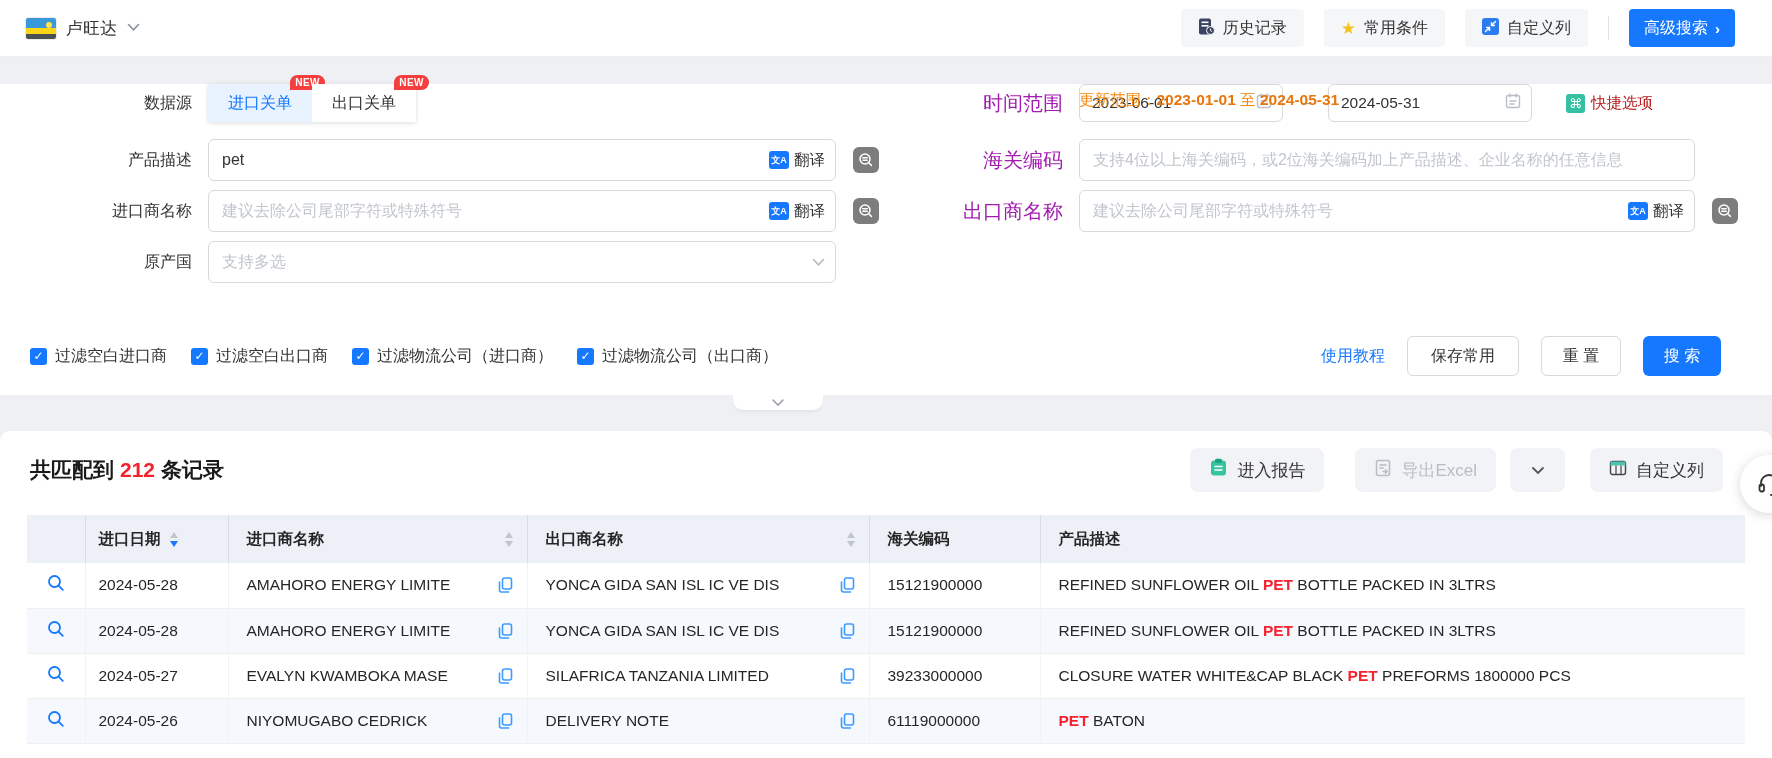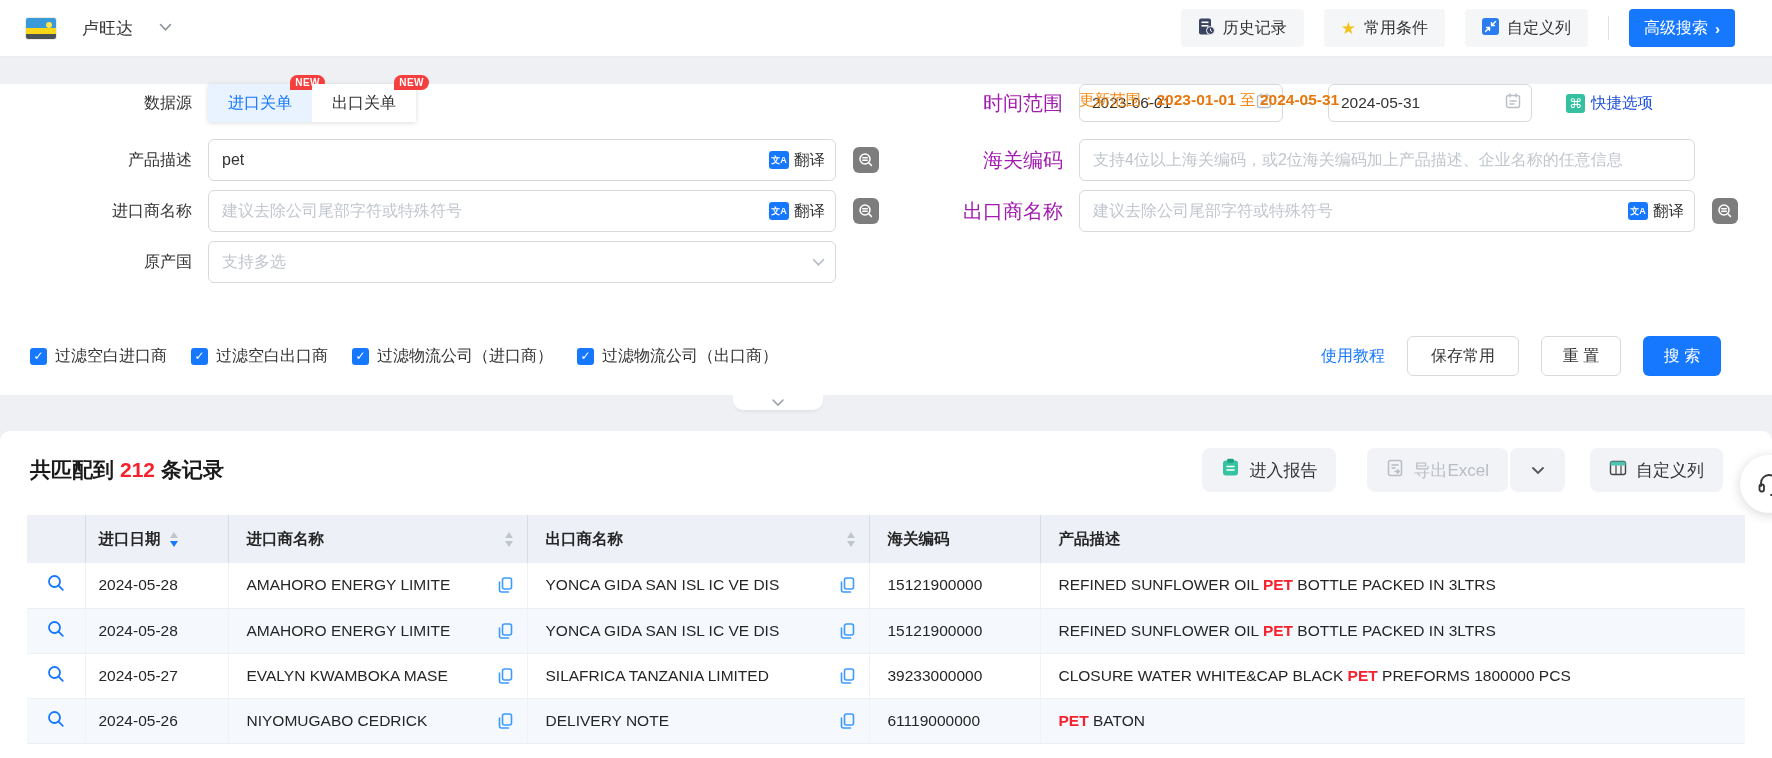--- a/index.html
+++ b/index.html
@@ -2,21 +2,21 @@
 <html><head>
 <meta charset="utf-8">
 <style>
   * { margin:0; padding:0; box-sizing:border-box; }
   html,body { width:1772px; height:758px; overflow:hidden; background:#eef0f4;
     font-family:"Liberation Sans","DejaVu Sans",sans-serif; color:#333; }
 
   
   .topbar { height:57px; background:#fff; border-bottom:1px solid #ebedf0;
     display:flex; align-items:center; padding:0 37px 0 26px; }
-  .country { display:flex; align-items:center; gap:26px; cursor:pointer; }
+  .country { display:flex; align-items:center; gap:10px; cursor:pointer; }
   .flag { width:30px; height:21px; border-radius:2px; position:relative;
     background:linear-gradient(180deg,#3a9ad9 0 50%,#f9d616 50% 75%,#4b5256 75% 100%);
     box-shadow:0 0 0 1px rgba(0,0,0,.08); }
   .flag .sun { position:absolute; right:4px; top:4px; width:6px; height:6px;
     border-radius:50%; background:#ffe34d; }
   .country .cname { font-size:17px; font-weight:500; color:#333; }
   .chev { color:#8a919c; font-size:12px; }
   .topbar-right { margin-left:auto; display:flex; align-items:center; gap:20px; }
   .gbtn { height:38px; background:#f5f6f8; border-radius:4px; display:flex;
     align-items:center; gap:8px; padding:0 17px; font-size:16px; color:#333; cursor:pointer; }
@@ -63,21 +63,21 @@
     font-size:9px; display:flex; align-items:center; justify-content:center; font-weight:bold; }
   .fuzzy { width:26px; height:26px; background:#7d7d7d; border-radius:6px;
     display:flex; align-items:center; justify-content:center; cursor:pointer; }
   .dinp { width:204px; height:38px; border:1px solid #d9d9d9; border-radius:6px;
     display:flex; align-items:center; padding:0 10px 0 12px; font-size:15.5px; color:#333; }
   .dinp .cal { margin-left:auto; }
   .dash { margin:0 10px; color:#999; }
   .quick { display:flex; align-items:center; gap:6px; margin-left:26px; cursor:pointer; }
   .cmdico { width:19px; height:19px; background:#35c0a2; border-radius:3px; color:#fff;
     font-size:13px; display:flex; align-items:center; justify-content:center; }
-  .quick span.qt { color:#1d4ed8; font-size:15.5px; }
+  .quick span.qt { color:#b91c1c; font-size:15.5px; }
   .selchev { margin-left:auto; color:#b4bac3; font-size:13px; }
 
   
   .filterrow { margin-top:52px; height:42px; display:flex; align-items:center;
     padding:0 51px 0 30px; }
   .cbitem { display:flex; align-items:center; gap:8px; margin-right:24px; cursor:pointer; }
   .cbox { width:17px; height:17px; background:#1677ff; border-radius:3px; color:#fff;
     font-size:12px; font-weight:bold; display:flex; align-items:center; justify-content:center; }
   .cblabel { font-size:16px; color:#333; }
   .actions { margin-left:auto; display:flex; align-items:center; gap:22px; }
@@ -99,21 +99,21 @@
   
   .results { background:#fff; border-radius:10px 10px 0 0; padding-top:16px;
     height:335px; position:relative; }
   .rhead { display:flex; align-items:center; padding:0 49px 0 30px; height:46px; }
   .rtitle { font-size:21px; font-weight:bold; color:#1a1a1a; }
   .rtitle .red { color:#f5222d; padding:0 6px; }
   .rbtns { margin-left:auto; display:flex; align-items:center; }
   .rbtn { height:44px; background:#f2f3f7; border-radius:8px; display:flex;
     align-items:center; gap:9px; padding:0 19px; font-size:17px; color:#333; cursor:pointer; }
   .rbtn.disabled { color:#b8bcc4; }
-  .excelwrap { display:flex; margin-left:31px; gap:2px;text-align:center; }
+  .excelwrap { display:flex; margin-left:31px; gap:14px;text-align:center; }
   .ddbtn { width:55px; height:44px; background:#f2f3f7; border-radius:8px; display:flex;
     align-items:center; justify-content:center; color:#555; font-size:13px; cursor:pointer; }
   .customcols { margin-left:25px; }
   .headset { position:absolute; right:-26px; top:24px; width:58px; height:58px;
     background:#fff; border-radius:50%; box-shadow:0 2px 12px rgba(0,0,0,.16);
     display:flex; align-items:center; justify-content:center; cursor:pointer; }
 
   table { width:1718px; margin:22px 27px 0; border-collapse:collapse; table-layout:fixed; }
   thead tr { background:#edf0f7; height:48px; }
   th { font-size:15.5px; font-weight:bold; color:#262626; text-align:left;

